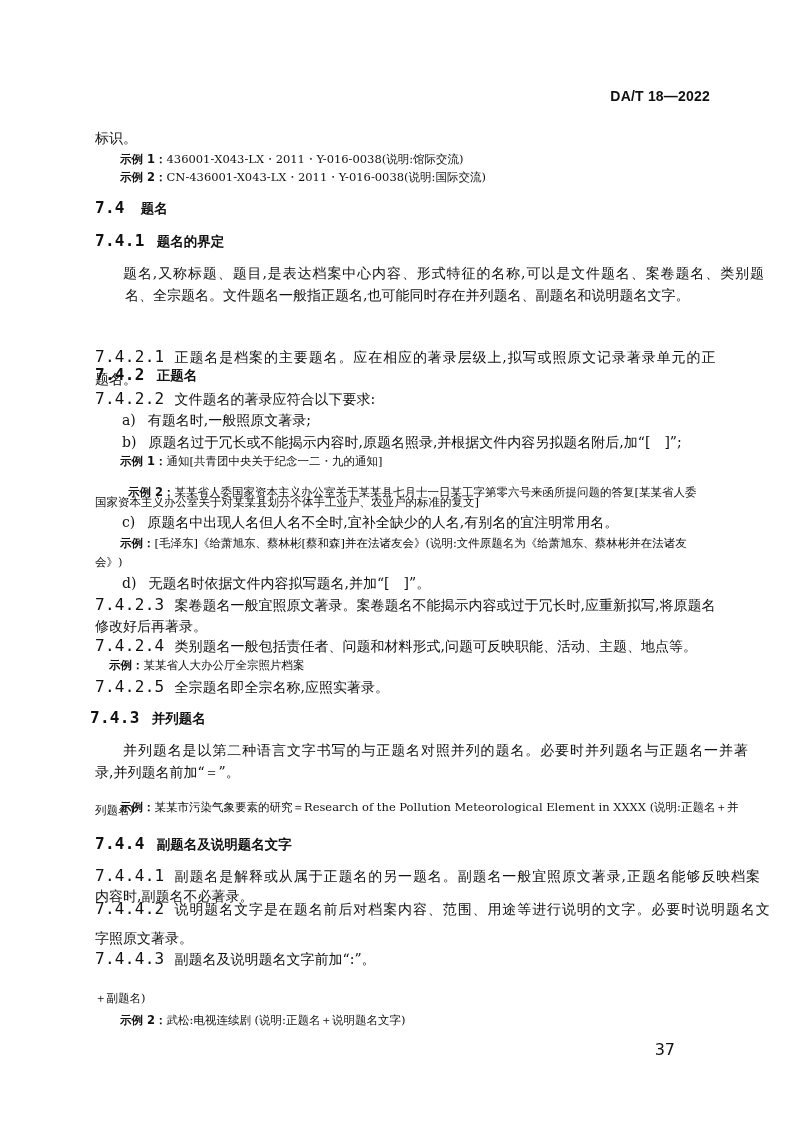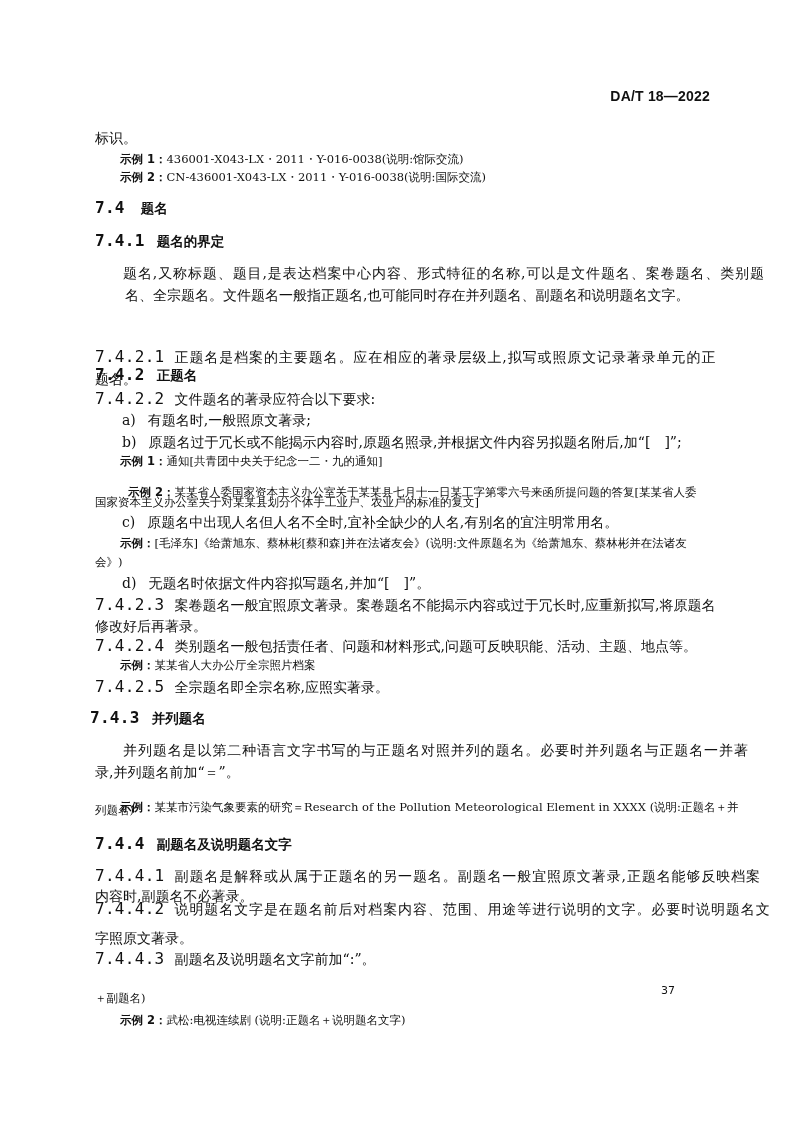--- a/index.html
+++ b/index.html
@@ -7,21 +7,21 @@
          font-family: "DejaVu Serif", "Liberation Serif", serif; color: #111; }
   .page { position: absolute; left: 0; top: 0; width: 793px; height: 1122px; }
   .header { position: absolute; right: 83px; top: 88px; font-size: 14px; font-weight: bold;
             font-family: Liberation Sans, sans-serif; letter-spacing: 0.2px; text-align: center; }
   .line { position: absolute; white-space: nowrap; }
   .body { font-size: 14px; line-height: 20px; }
   .ex { font-size: 11.5px; line-height: 18px; }
   .h { font-size: 13.5px; font-weight: bold; font-family: "DejaVu Sans", "Liberation Sans", sans-serif; }
   .num { font-family: "DejaVu Sans Mono", "Liberation Mono", monospace; font-size: 16px; letter-spacing: 0.3px; }
   .ex .label { font-weight: bold; font-family: "DejaVu Sans", "Liberation Sans", sans-serif; }
-  .pageno { position: absolute; right: 118px; top: 984px; font-size: 11px;
+  .pageno { position: absolute; right: 118px; top: 1040px; font-size: 16px;
             font-family: "DejaVu Sans", "Liberation Sans", sans-serif; }
   .j { letter-spacing: 0.9px; }
 </style>
 </head>
 <body>
 
 <div class="page">
 
   <div class="header">DA/T 18—2022</div>
 
@@ -86,21 +86,21 @@
   </div>
 
   <div class="line body" style="left:95px; top:595px;">
     <span class="num">7.4.2.3</span><span style="display:inline-block;width:10px"></span><span>案卷题名一般宜照原文著录。案卷题名不能揭示内容或过于冗长时,应重新拟写,将原题名</span>
   </div>
   <div class="line body" style="left:95px; top:616px;">修改好后再著录。</div>
 
   <div class="line body" style="left:95px; top:636px;">
     <span class="num">7.4.2.4</span><span style="display:inline-block;width:10px"></span><span>类别题名一般包括责任者、问题和材料形式,问题可反映职能、活动、主题、地点等。</span>
   </div>
-  <div class="line ex" style="left:120px; top:656px;">
+  <div class="line ex" style="left:109px; top:656px;">
     <span class="label">示例：</span><span>某某省人大办公厅全宗照片档案</span>
   </div>
 
   <div class="line body" style="left:95px; top:677px;">
     <span class="num">7.4.2.5</span><span style="display:inline-block;width:10px"></span><span>全宗题名即全宗名称,应照实著录。</span>
   </div>
 
   <div class="line h" style="left:90px; top:708px;">
     <span class="num">7.4.3</span><span style="display:inline-block;width:12px"></span><span>并列题名</span>
   </div>

